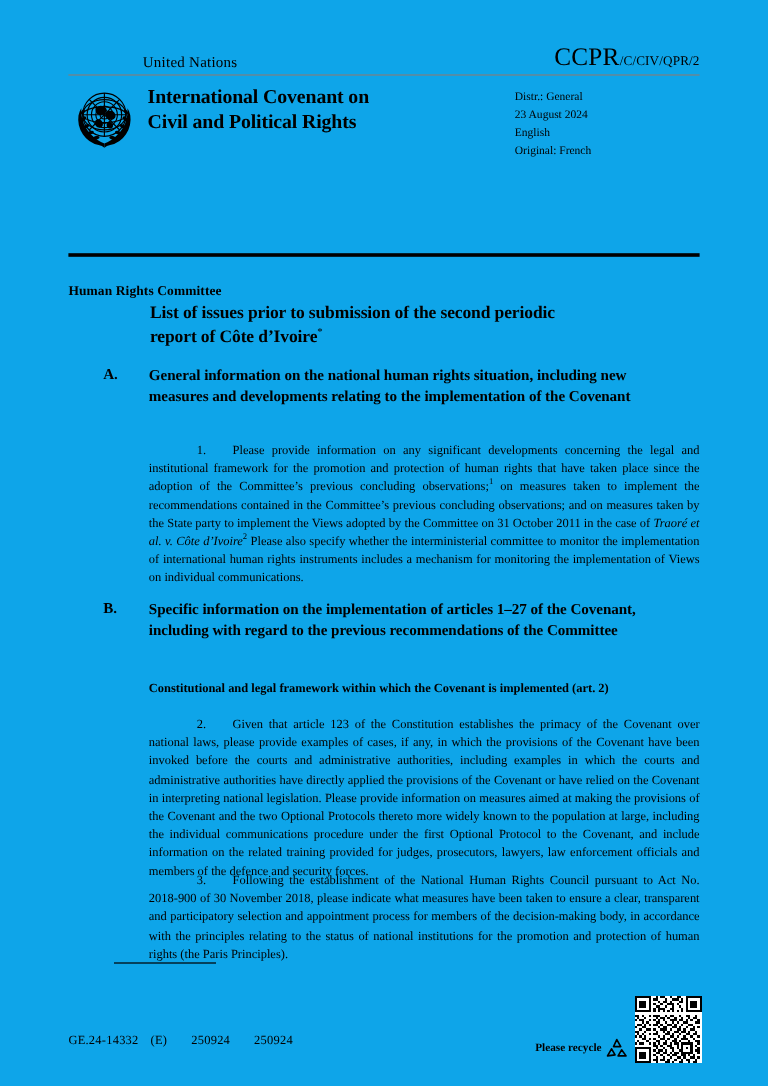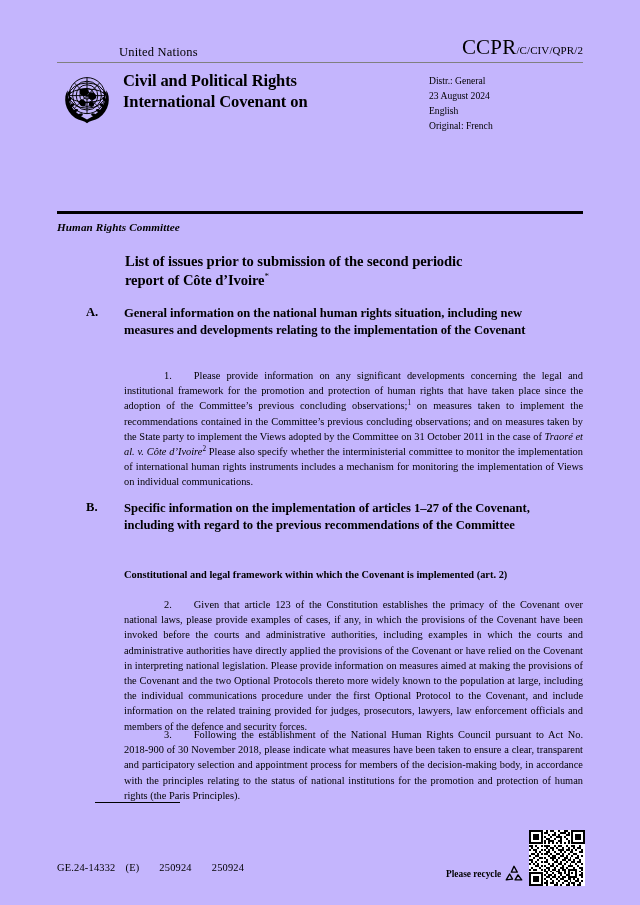--- a/index.html
+++ b/index.html
@@ -14,21 +14,21 @@
     font-family: "Liberation Serif", "DejaVu Serif", serif;
     color: #000000;
     overflow: hidden;
   }
 
   .page {
     position: absolute;
     left: 0; top: 0;
     width: 640px;
     height: 905px;
-    background: #c4b5fd;
+    background: #0ea5e9;
   }
 
   
   .masthead {
     position: absolute;
     left: 57px;
     top: 36px;
     width: 526px;
   }
   .masthead-top {
@@ -102,25 +102,24 @@
     top: 211px;
     width: 526px;
     height: 2.5px;
     background: #000000;
   }
 
   
   .committee {
     position: absolute;
     left: 57px;
-    top: 221px;
+    top: 237px;
     font-weight: bold;
     font-size: 11.2px;
     letter-spacing: .1px;
-    font-style: italic;
   }
 
   .doc-title {
     position: absolute;
     left: 125px;
     top: 252px;
     width: 400px;
     font-weight: bold;
     font-size: 14.6px;
     line-height: 1.32;
@@ -311,22 +310,22 @@
             <ellipse cx="79" cy="52" rx="4.4" ry="2.4" transform="rotate(45 79 52)"></ellipse>
             <ellipse cx="75" cy="62" rx="4.4" ry="2.4" transform="rotate(30 75 62)"></ellipse>
             <ellipse cx="69" cy="71" rx="4.4" ry="2.4" transform="rotate(18 69 71)"></ellipse>
             <ellipse cx="61" cy="78" rx="4.2" ry="2.3" transform="rotate(8 61 78)"></ellipse>
           </g>
         </g>
       </svg>
     </div>
 
     <div class="covenant-title">
+      <div>International Covenant on</div>
       <div>Civil and Political Rights</div>
-      <div>International Covenant on</div>
     </div>
 
     <div class="distr">
       <div>Distr.: General</div>
       <div>23 August 2024</div>
       <div>English</div>
       <div>Original: French</div>
     </div>
   </div>
 

